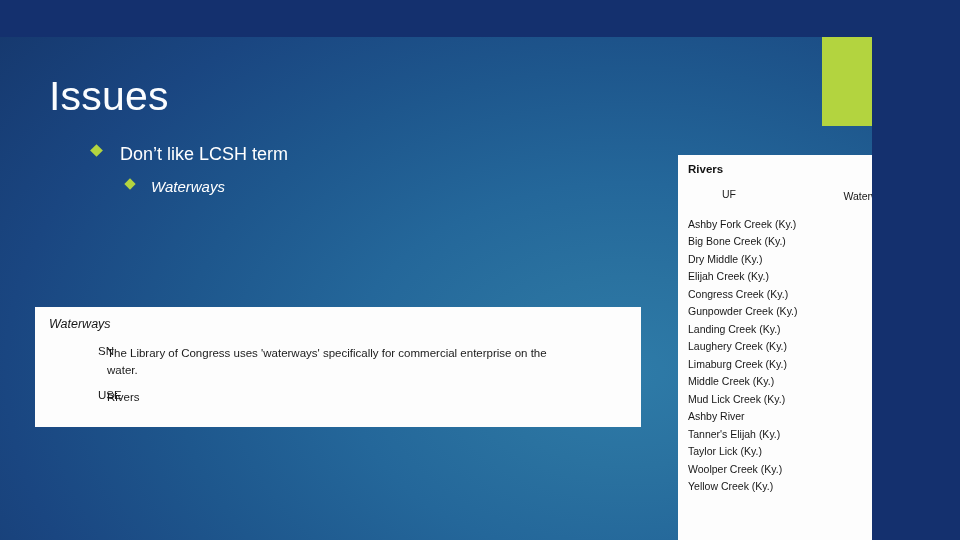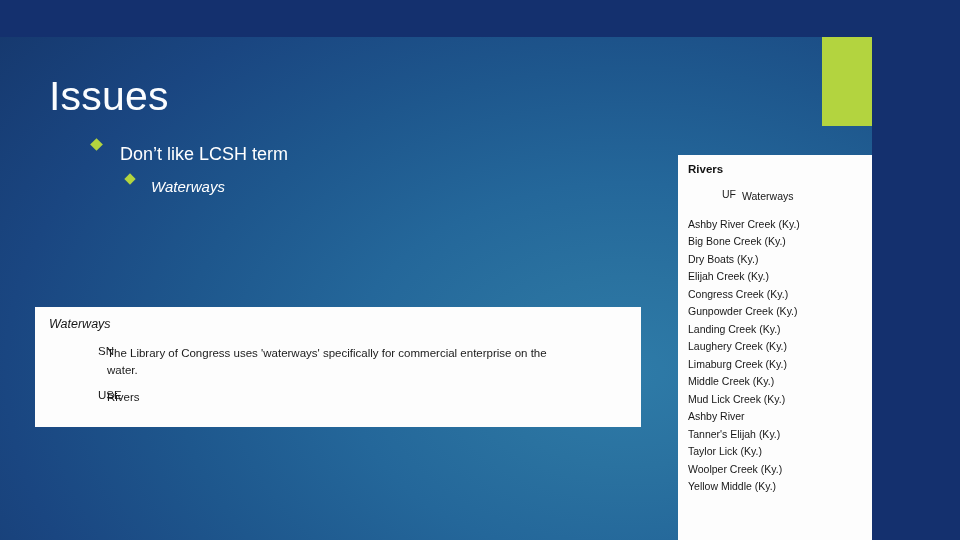--- a/index.html
+++ b/index.html
@@ -56,21 +56,21 @@
     line-height: 1.15;
     color: #fbfdff;
     letter-spacing: 0.2px;
     white-space: nowrap;
   }
 
   
   .bullet-row {
     position: absolute;
     display: flex;
-    align-items: flex-start;
+    align-items: center;
     white-space: nowrap;
   }
 
   .diamond {
     display: inline-block;
     background: #b3d43f;
     transform: rotate(45deg);
     flex: none;
   }
 
@@ -158,20 +158,21 @@
   #rivers-heading {
     font-size: 11.5px;
     font-weight: bold;
     color: #131313;
     margin-bottom: 13px;
   }
 
   .thes-row {
     display: flex;
     margin-bottom: 10px;
+    justify-content: space-between;
   }
 
   .thes-label {
     width: 54px;
     flex: none;
     padding-left: 34px;
     font-size: 10.5px;
     color: #1d1d1d;
   }
 
@@ -223,34 +224,34 @@
 
     <div class="thes-row">
       <div class="thes-label">UF</div>
       <div class="thes-values">
           <div>Waterways</div>
         </div>
     </div>
 
     <div class="thes-row">
       <div class="thes-values">
-          <div>Ashby River Creek (Ky.)</div>
+          <div>Ashby Fork Creek (Ky.)</div>
           <div>Big Bone Creek (Ky.)</div>
-          <div>Dry Boats (Ky.)</div>
+          <div>Dry Middle (Ky.)</div>
           <div>Elijah Creek (Ky.)</div>
           <div>Congress Creek (Ky.)</div>
           <div>Gunpowder Creek (Ky.)</div>
           <div>Landing Creek (Ky.)</div>
           <div>Laughery Creek (Ky.)</div>
           <div>Limaburg Creek (Ky.)</div>
           <div>Middle Creek (Ky.)</div>
           <div>Mud Lick Creek (Ky.)</div>
           <div>Ashby River</div>
           <div>Tanner's Elijah (Ky.)</div>
           <div>Taylor Lick (Ky.)</div>
           <div>Woolper Creek (Ky.)</div>
-          <div>Yellow Middle (Ky.)</div>
+          <div>Yellow Creek (Ky.)</div>
         </div>
     </div>
 
   </div>
 
 </div>
 
 </body></html>

